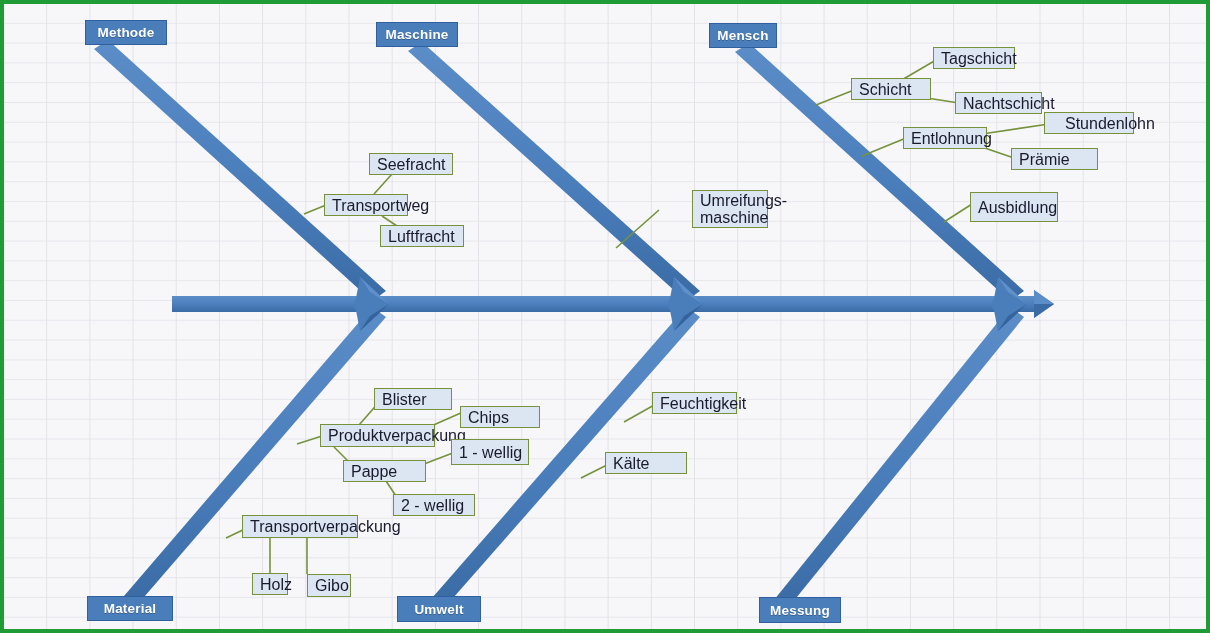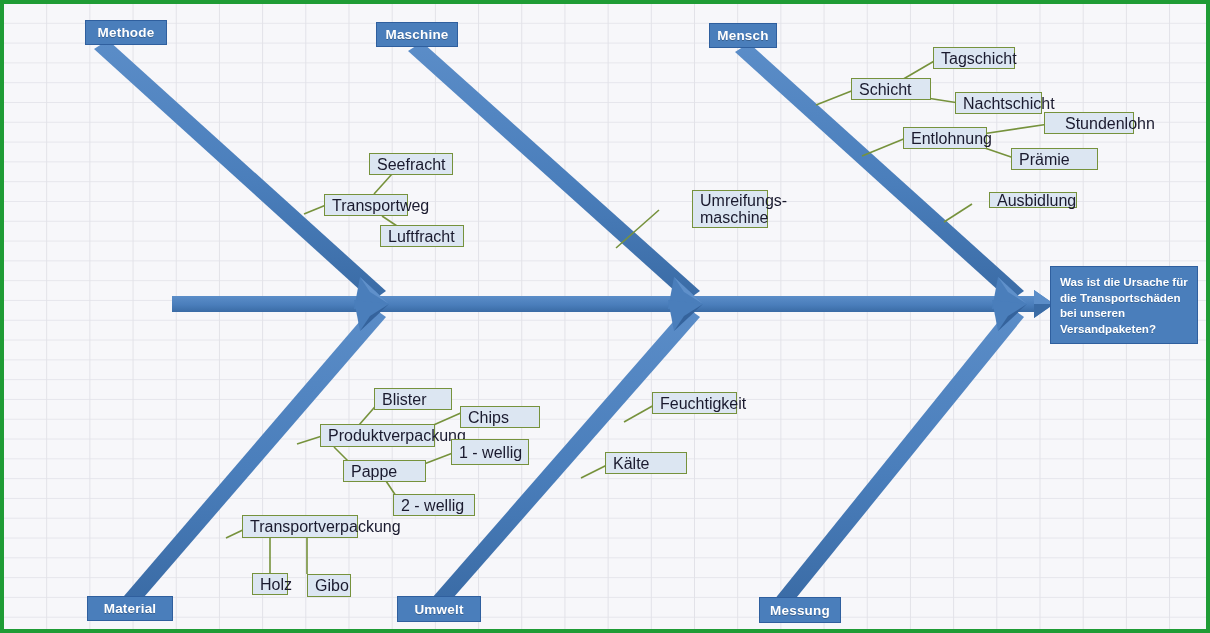--- a/index.html
+++ b/index.html
@@ -165,24 +165,20 @@
   <div class="cat" style="left:372px;top:18px;width:82px;height:25px;">Maschine</div>
 
   <div class="cat" style="left:705px;top:19px;width:68px;height:25px;">Mensch</div>
 
   <div class="cat" style="left:83px;top:592px;width:86px;height:25px;">Material</div>
 
   <div class="cat" style="left:393px;top:592px;width:84px;height:26px;">Umwelt</div>
 
   <div class="cat" style="left:735px;top:593px;width:82px;height:26px;margin-left:20px;">Messung</div>
 
-  <div id="problem" style="left:1046px;top:262px;width:148px;height:78px;">Was ist  die Ursache für
-die Transportschäden
-bei unseren
-Versandpaketen?</div>
 
   <div class="cause" style="left:320px;top:190px;width:84px;height:22px;">Transportweg</div>
 
   <div class="cause" style="left:365px;top:149px;width:84px;height:22px;">Seefracht</div>
 
   <div class="cause" style="left:376px;top:221px;width:84px;height:22px;">Luftfracht</div>
 
   <div class="cause multi" style="left:652px;top:186px;width:76px;height:38px;">Umreifungs-
 maschine</div>
 
@@ -191,21 +187,21 @@
   <div class="cause" style="left:929px;top:43px;width:82px;height:22px;">Tagschicht</div>
 
   <div class="cause" style="left:951px;top:88px;width:87px;height:22px;">Nachtschicht</div>
 
   <div class="cause" style="left:899px;top:123px;width:84px;height:22px;">Entlohnung</div>
 
   <div class="cause" style="left:1040px;top:108px;width:90px;height:22px;padding-left:20px;">Stundenlohn</div>
 
   <div class="cause" style="left:1007px;top:144px;width:87px;height:22px;">Prämie</div>
 
-  <div class="cause" style="left:966px;top:188px;width:88px;height:16px;margin-left:19px;">Ausbidlung</div>
+  <div class="cause" style="left:966px;top:188px;width:88px;height:30px;">Ausbidlung</div>
 
   <div class="cause" style="left:316px;top:420px;width:115px;height:23px;">Produktverpackung</div>
 
   <div class="cause" style="left:370px;top:384px;width:78px;height:22px;">Blister</div>
 
   <div class="cause" style="left:456px;top:402px;width:80px;height:22px;">Chips</div>
 
   <div class="cause" style="left:339px;top:456px;width:83px;height:22px;">Pappe</div>
 
   <div class="cause" style="left:447px;top:435px;width:78px;height:26px;">1 - wellig</div>

